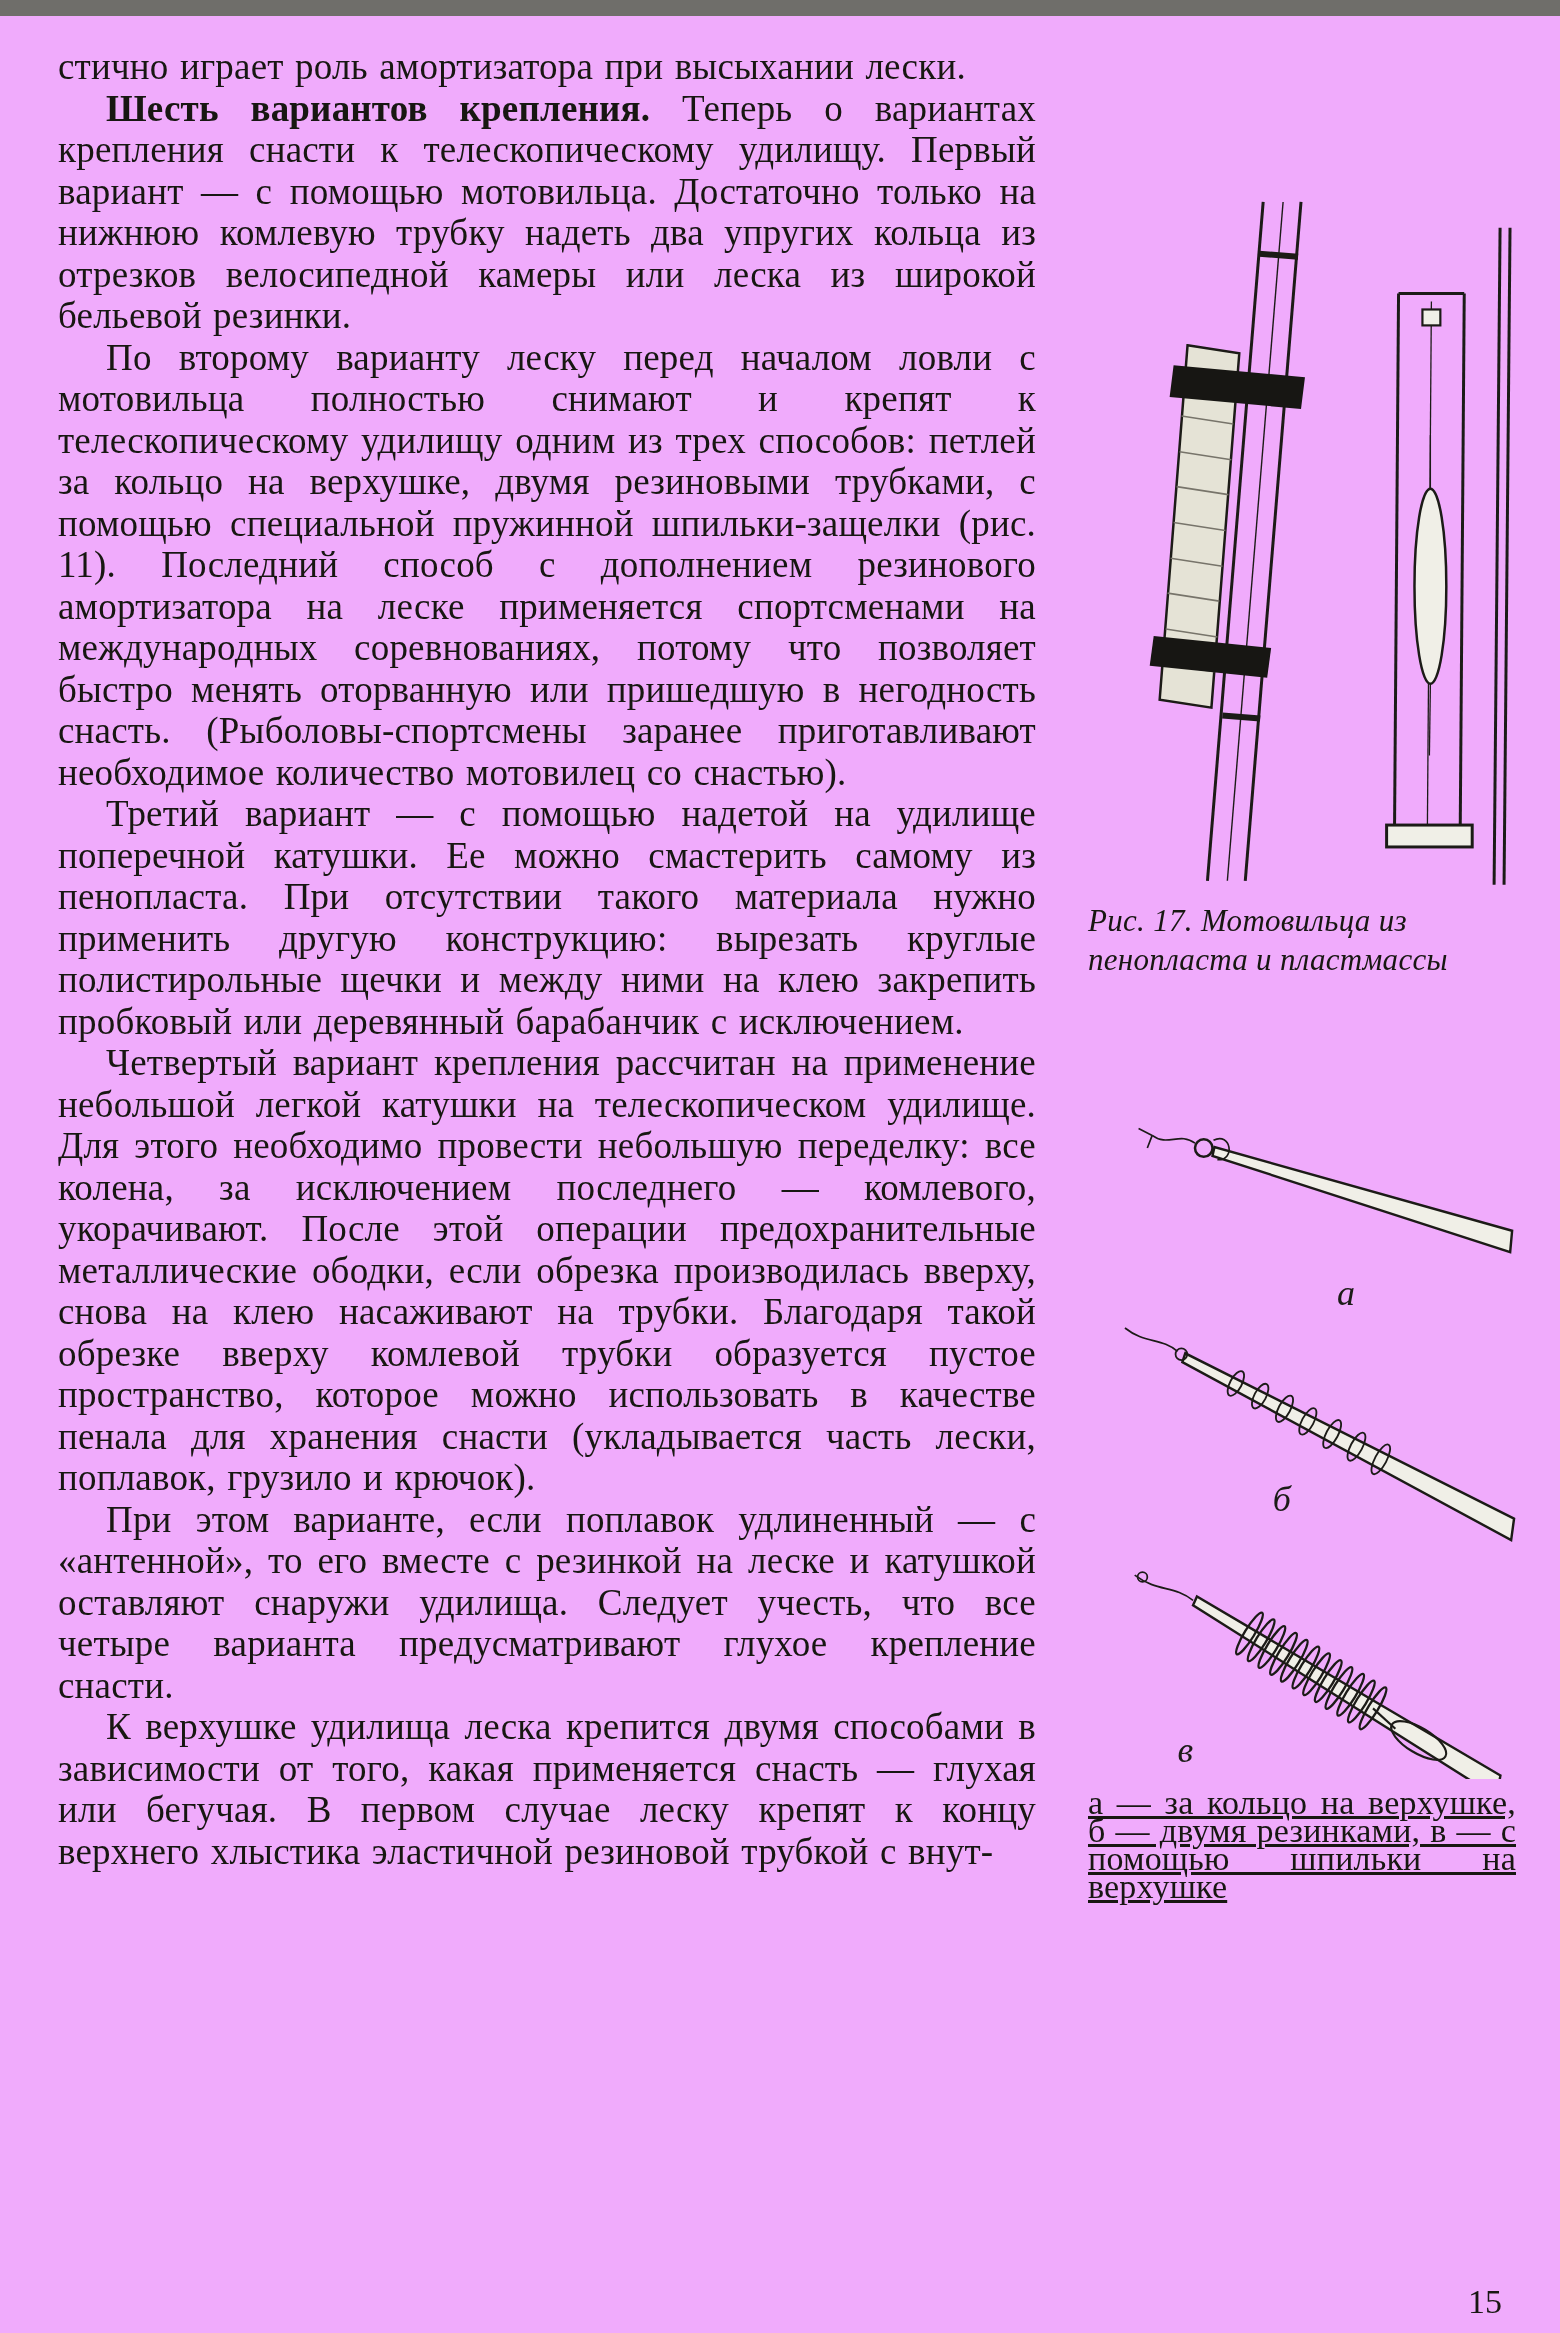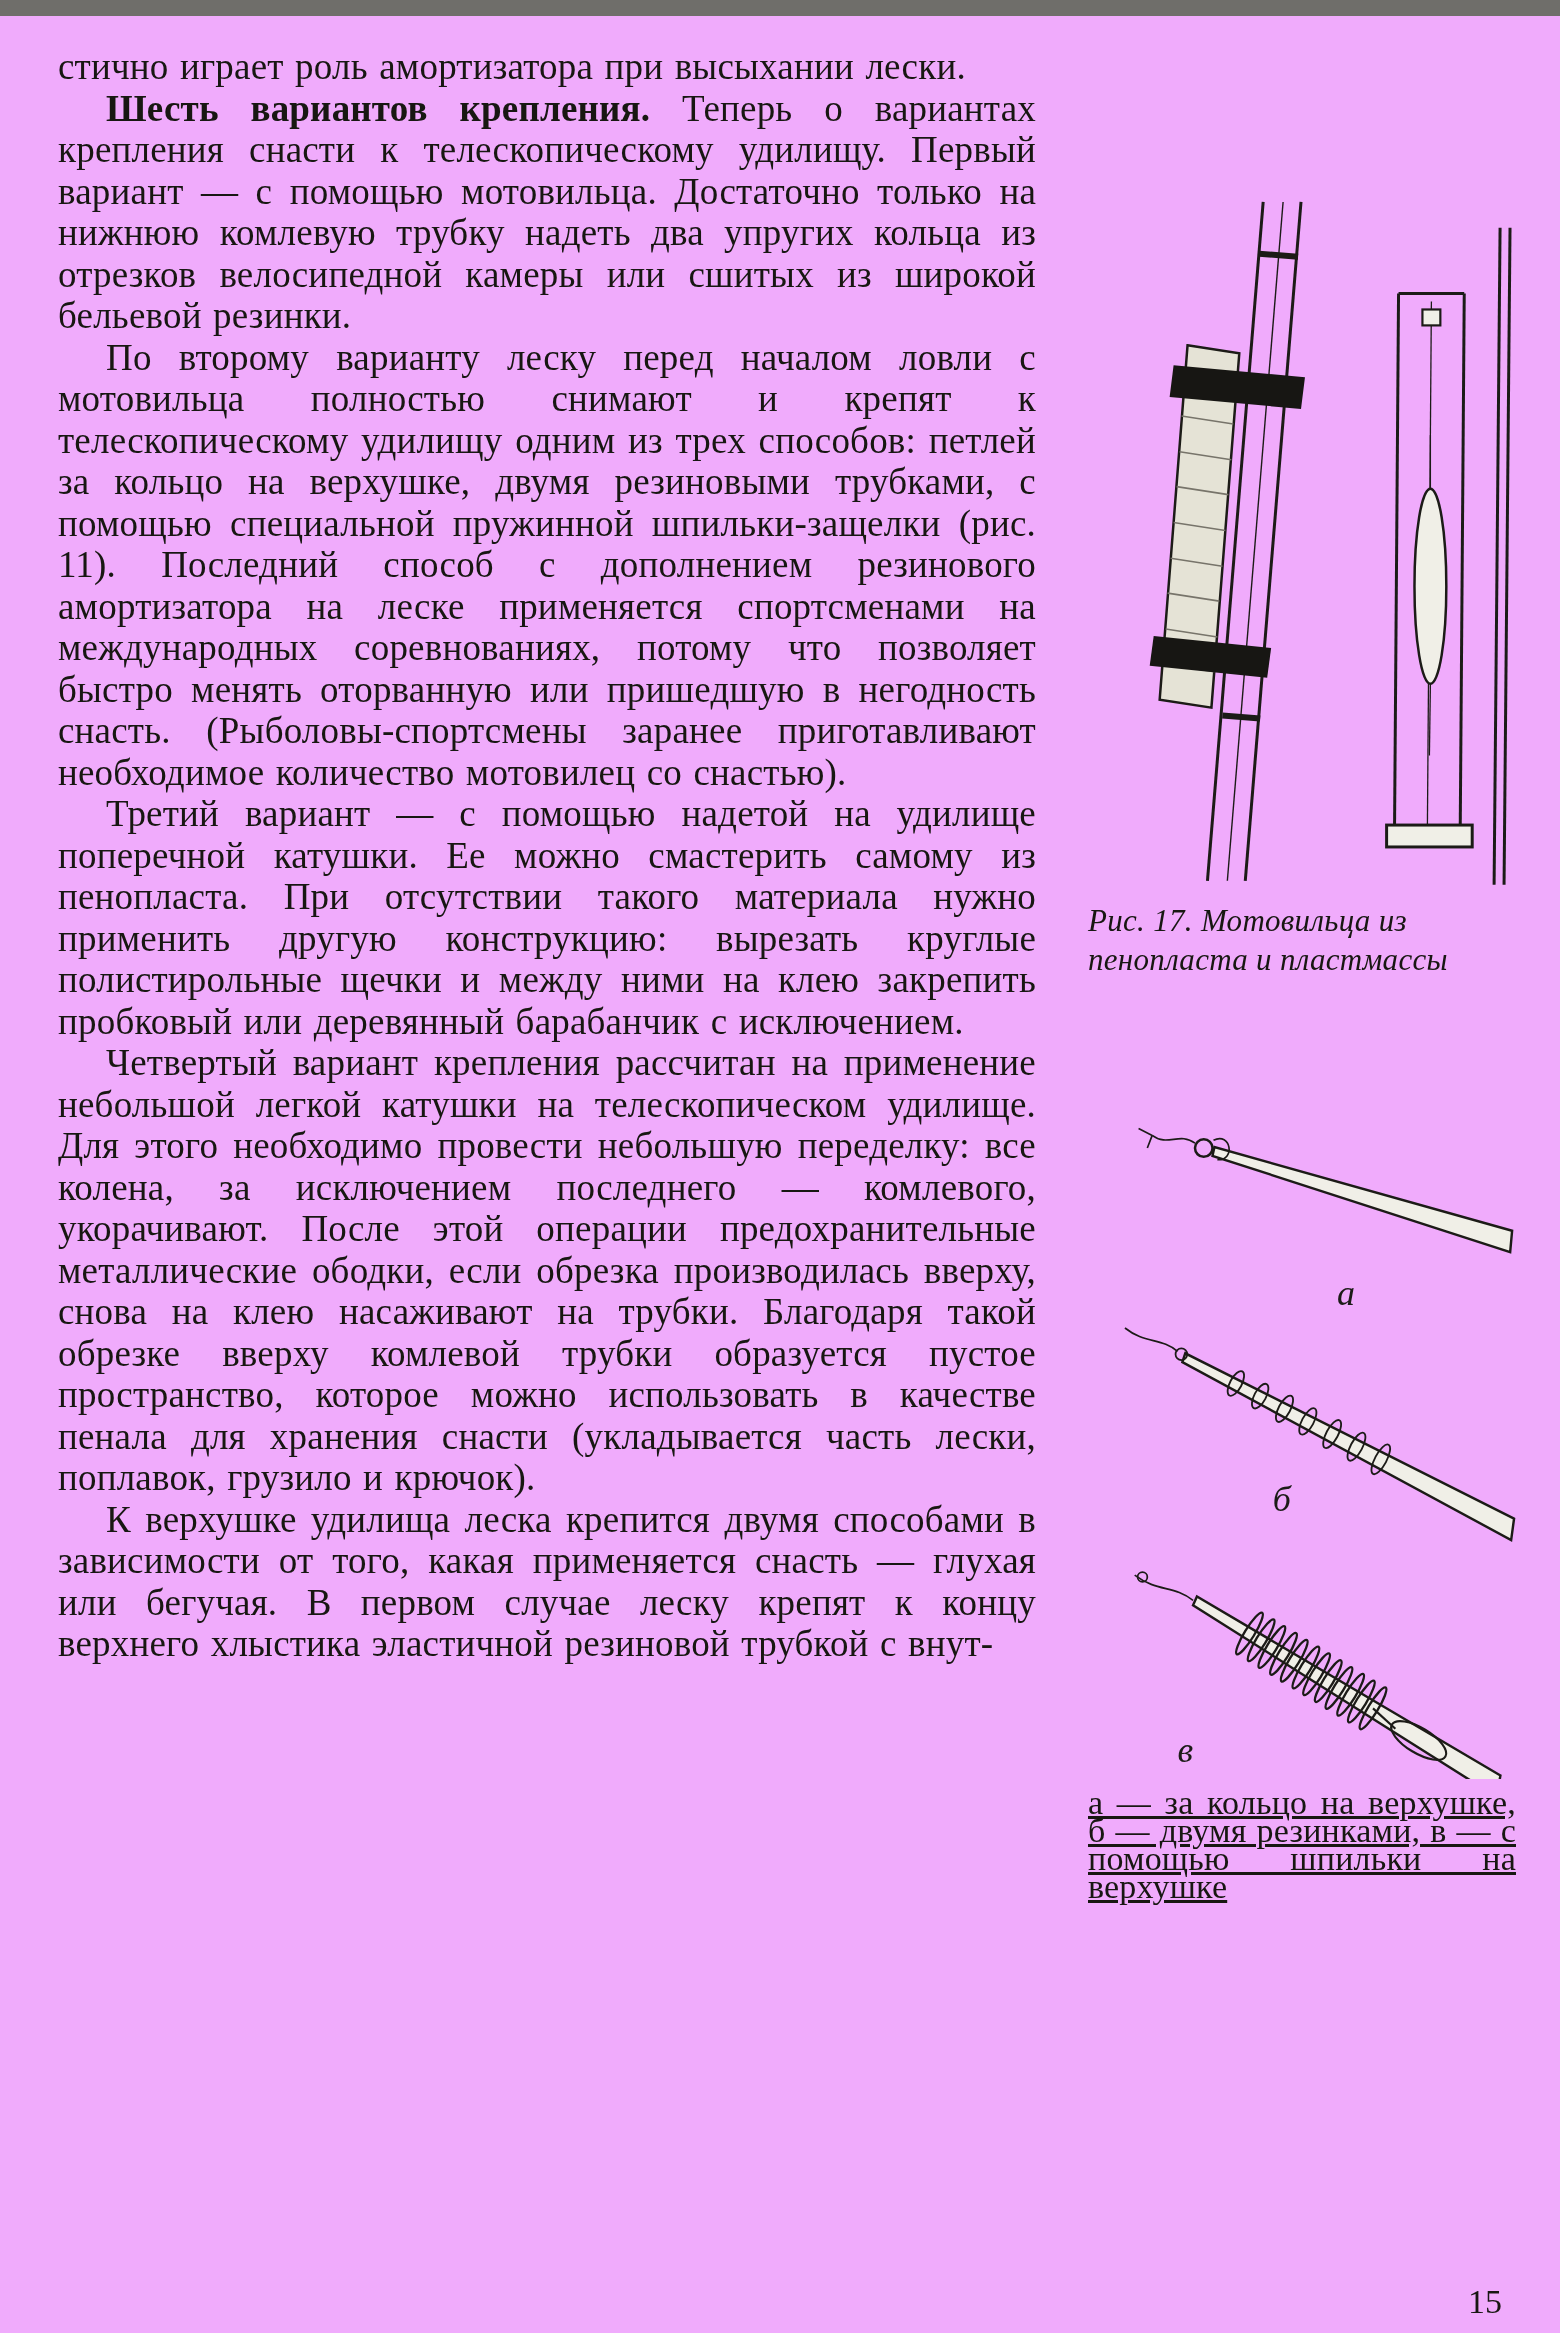--- a/index.html
+++ b/index.html
@@ -61,24 +61,25 @@
   }
 </style>
 </head>
 <body>
 
 <div class="page">
   <div class="content">
 
     <div class="text-col">
       <p class="continuation"><span>стично играет роль амортизатора при высыхании лески.</span></p>
-      <p><span class="lead">Шесть вариантов крепления.</span><span> Теперь о вариантах крепления снасти к телескопическому удилищу. Первый вариант — с помощью мотовильца. Достаточно только на нижнюю комлевую трубку надеть два упругих кольца из отрезков велосипедной камеры или сшитых из широкой бельевой резинки.</span></p>
+      <p><span class="lead">Шесть вариантов крепления.</span><span> Теперь о вариантах крепления снасти к телескопическому удилищу. Первый вариант — с помощью мотовильца. Достаточно только на нижнюю комлевую трубку надеть два упругих кольца из отрезков велосипедной камеры или леска из широкой бельевой резинки.</span></p>
       <p><span>По второму варианту леску перед началом ловли с мотовильца полностью снимают и крепят к телескопическому удилищу одним из трех способов: петлей за кольцо на верхушке, двумя резиновыми трубками, с помощью специальной пружинной шпильки-защелки (рис. 11). Последний способ с дополнением резинового амортизатора на леске применяется спортсменами на международных соревнованиях, потому что позволяет быстро менять оторванную или пришедшую в негодность снасть. (Рыболовы-спортсмены заранее приготавливают необходимое количество мотовилец со снастью).</span></p>
       <p><span>Третий вариант — с помощью надетой на удилище поперечной катушки. Ее можно смастерить самому из пенопласта. При отсутствии такого материала нужно применить другую конструкцию: вырезать круглые полистирольные щечки и между ними на клею закрепить пробковый или деревянный барабанчик с исключением.</span></p>
       <p><span>Четвертый вариант крепления рассчитан на применение небольшой легкой катушки на телескопическом удилище. Для этого необходимо провести небольшую переделку: все колена, за исключением последнего — комлевого, укорачивают. После этой операции предохранительные металлические ободки, если обрезка производилась вверху, снова на клею насаживают на трубки. Благодаря такой обрезке вверху комлевой трубки образуется пустое пространство, которое можно использовать в качестве пенала для хранения снасти (укладывается часть лески, поплавок, грузило и крючок).</span></p>
+      <p><span>При этом варианте, если поплавок удлиненный — с «антенной», то его вместе с резинкой на леске и катушкой оставляют снаружи удилища. Следует учесть, что все четыре варианта предусматривают глухое крепление снасти.</span></p>
       <p><span>К верхушке удилища леска крепится двумя способами в зависимости от того, какая применяется снасть — глухая или бегучая. В первом случае леску крепят к концу верхнего хлыстика эластичной резиновой трубкой с внут-</span></p>
     </div>
 
     <div class="fig-col">
 
       <figure class="figure fig10">
         <svg class="fig-art" viewBox="0 0 430 690" aria-hidden="true">
 
           <g fill="none" stroke="#1c1b17" stroke-width="3">
             <line x1="176" y1="4" x2="120" y2="686"></line>

